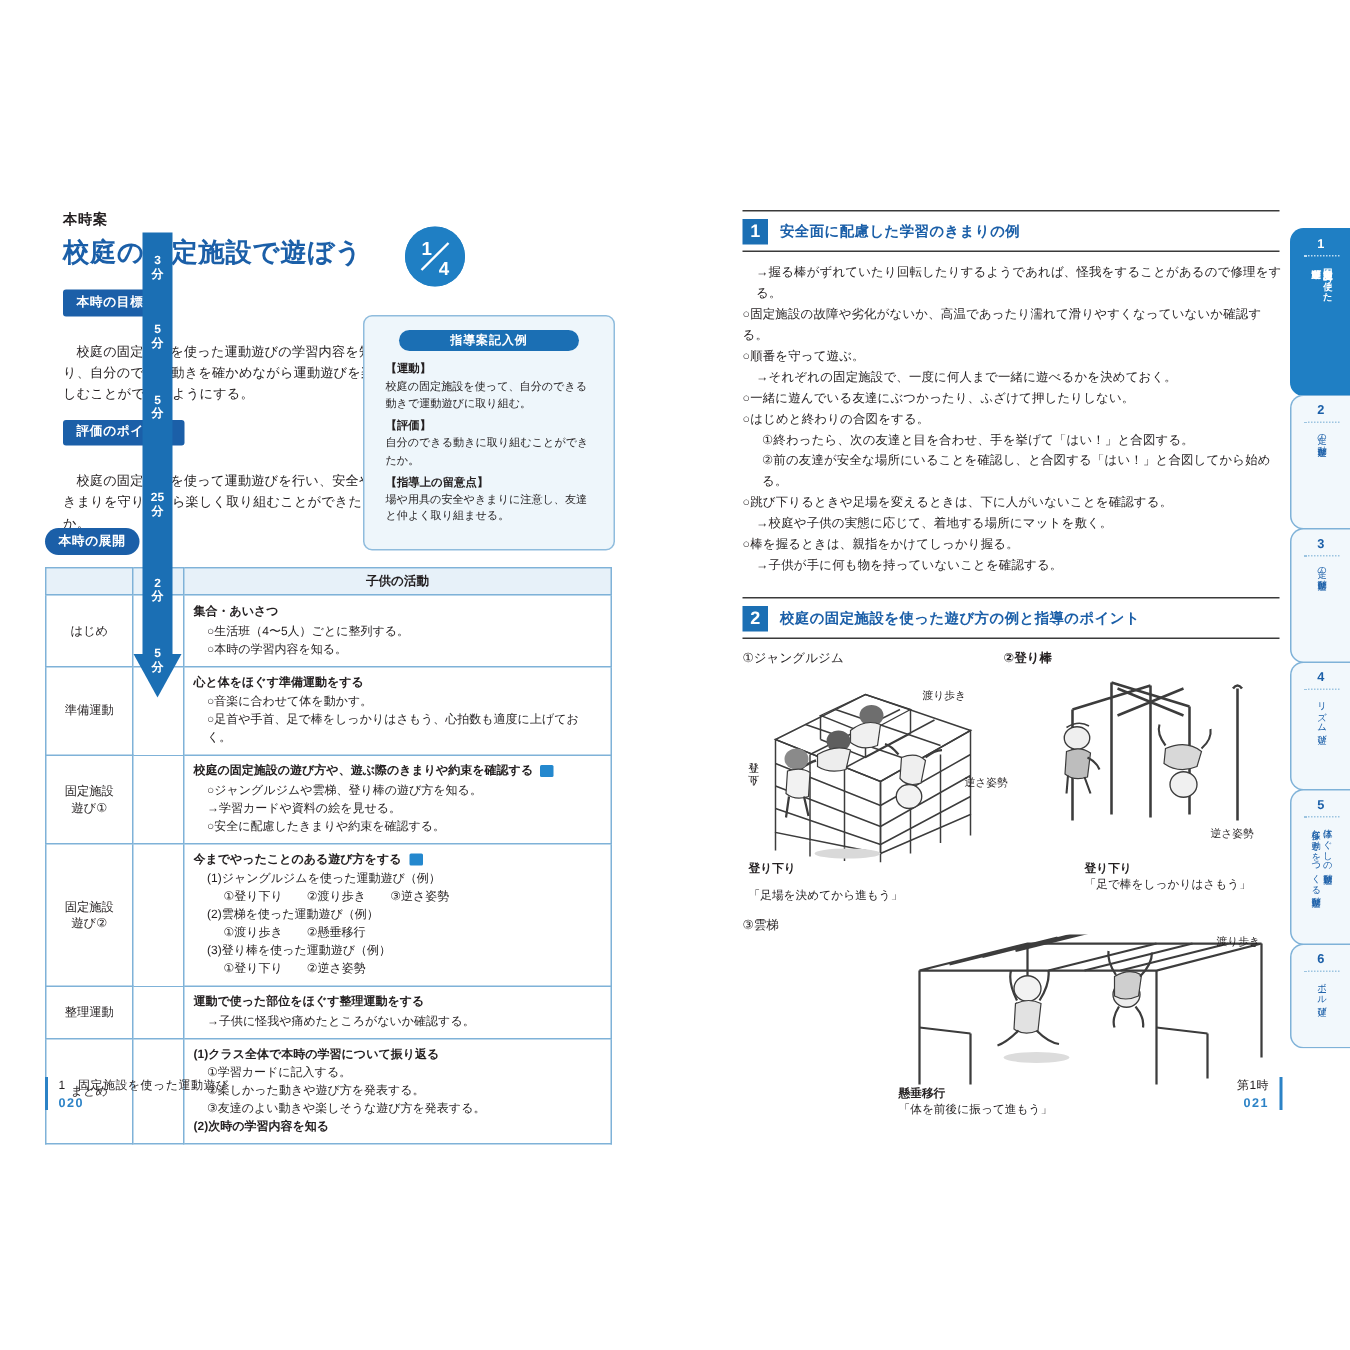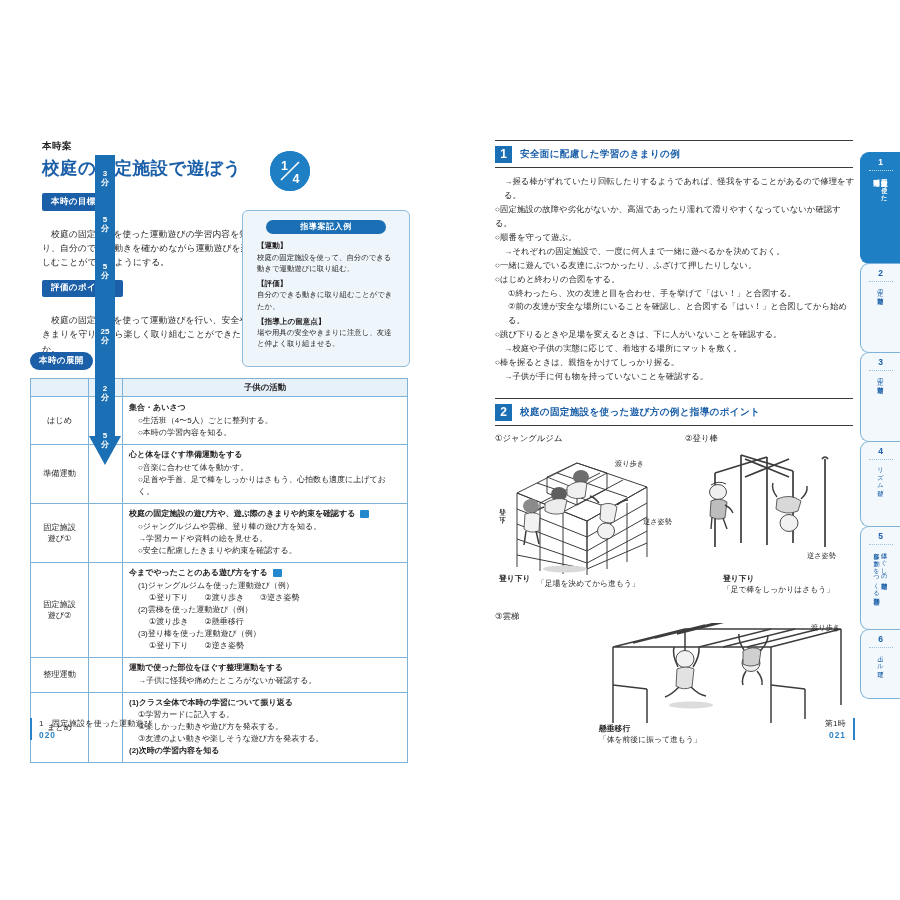--- a/index.html
+++ b/index.html
@@ -316,21 +316,21 @@
     <div style="height:14px;"></div>
     <div class="rule-top"></div>
     <div class="sec-header">
       <div class="sec-num">2</div>
       <div class="sec-title">校庭の固定施設を使った遊び方の例と指導のポイント</div>
     </div>
     <div class="rule-bot"></div>
 
     <div style="position:relative;height:14px;">
       <div class="illus-label" style="position:absolute;left:0;top:0;">①ジャングルジム</div>
-      <div class="illus-label" style="position:absolute;left:190px;top:0;">②登り棒</div>
+      <div class="illus-label" style="position:absolute;left:174px;top:0;font-weight:bold;">②登り棒</div>
     </div>
 
     <div style="position:relative;height:160px;">
 
       <div style="position:absolute;left:0;top:0;width:185px;height:160px;">
         <svg width="185" height="128" viewBox="0 0 185 128" aria-hidden="true">
           <g stroke="#3c3c3c" stroke-width="1" fill="none">
 
             <path d="M22 46 L82 16 L152 40 L92 74 Z"></path>
             <path d="M42 36 L112 60"></path>
@@ -372,21 +372,21 @@
             <path d="M106 58 q10 -4 16 2 l-3 15 q-9 3 -14 -3 Z" fill="#efefef" stroke="#3c3c3c" stroke-width=".8"></path>
             <ellipse cx="111" cy="84" rx="8.5" ry="8" fill="#f2f2f2" stroke="#3c3c3c" stroke-width=".9"></ellipse>
             <path d="M104 56 q-5 -6 -9 -7 M122 58 q6 -5 11 -5" stroke="#3c3c3c" stroke-width="1.5" fill="none"></path>
           </g>
           <ellipse cx="70" cy="122" rx="22" ry="3.4" fill="#d9d9d9"></ellipse>
         </svg>
         <div class="fig-tag" style="left:120px;top:12px;">渡り歩き</div>
         <div class="fig-tag" style="left:148px;top:70px;">逆さ姿勢</div>
         <div class="fig-tag vert" style="left:2px;top:56px;">登り下り</div>
         <div class="cap-b" style="position:absolute;left:4px;top:126px;">登り下り</div>
-        <div class="cap-n" style="position:absolute;left:4px;top:131px;margin-left:38px;">「足場を決めてから進もう」</div>
+        <div class="cap-n" style="position:absolute;left:4px;top:144px;">「足場を決めてから進もう」</div>
       </div>
 
       <div style="position:absolute;left:190px;top:0;width:170px;height:160px;">
         <svg width="170" height="128" viewBox="0 0 170 128" aria-hidden="true">
           <g stroke="#3c3c3c" stroke-width="1.7" fill="none">
             <path d="M30 26 L82 10 M56 8 L56 96 M30 26 L30 100 M82 10 L82 98"></path>
             <path d="M56 8 L108 24 M108 24 L108 96"></path>
             <path d="M60 12 L104 30 M104 12 L60 30"></path>
             <path d="M140 12 L140 100"></path>
             <path d="M137 12 q3 -4 6 0"></path>

